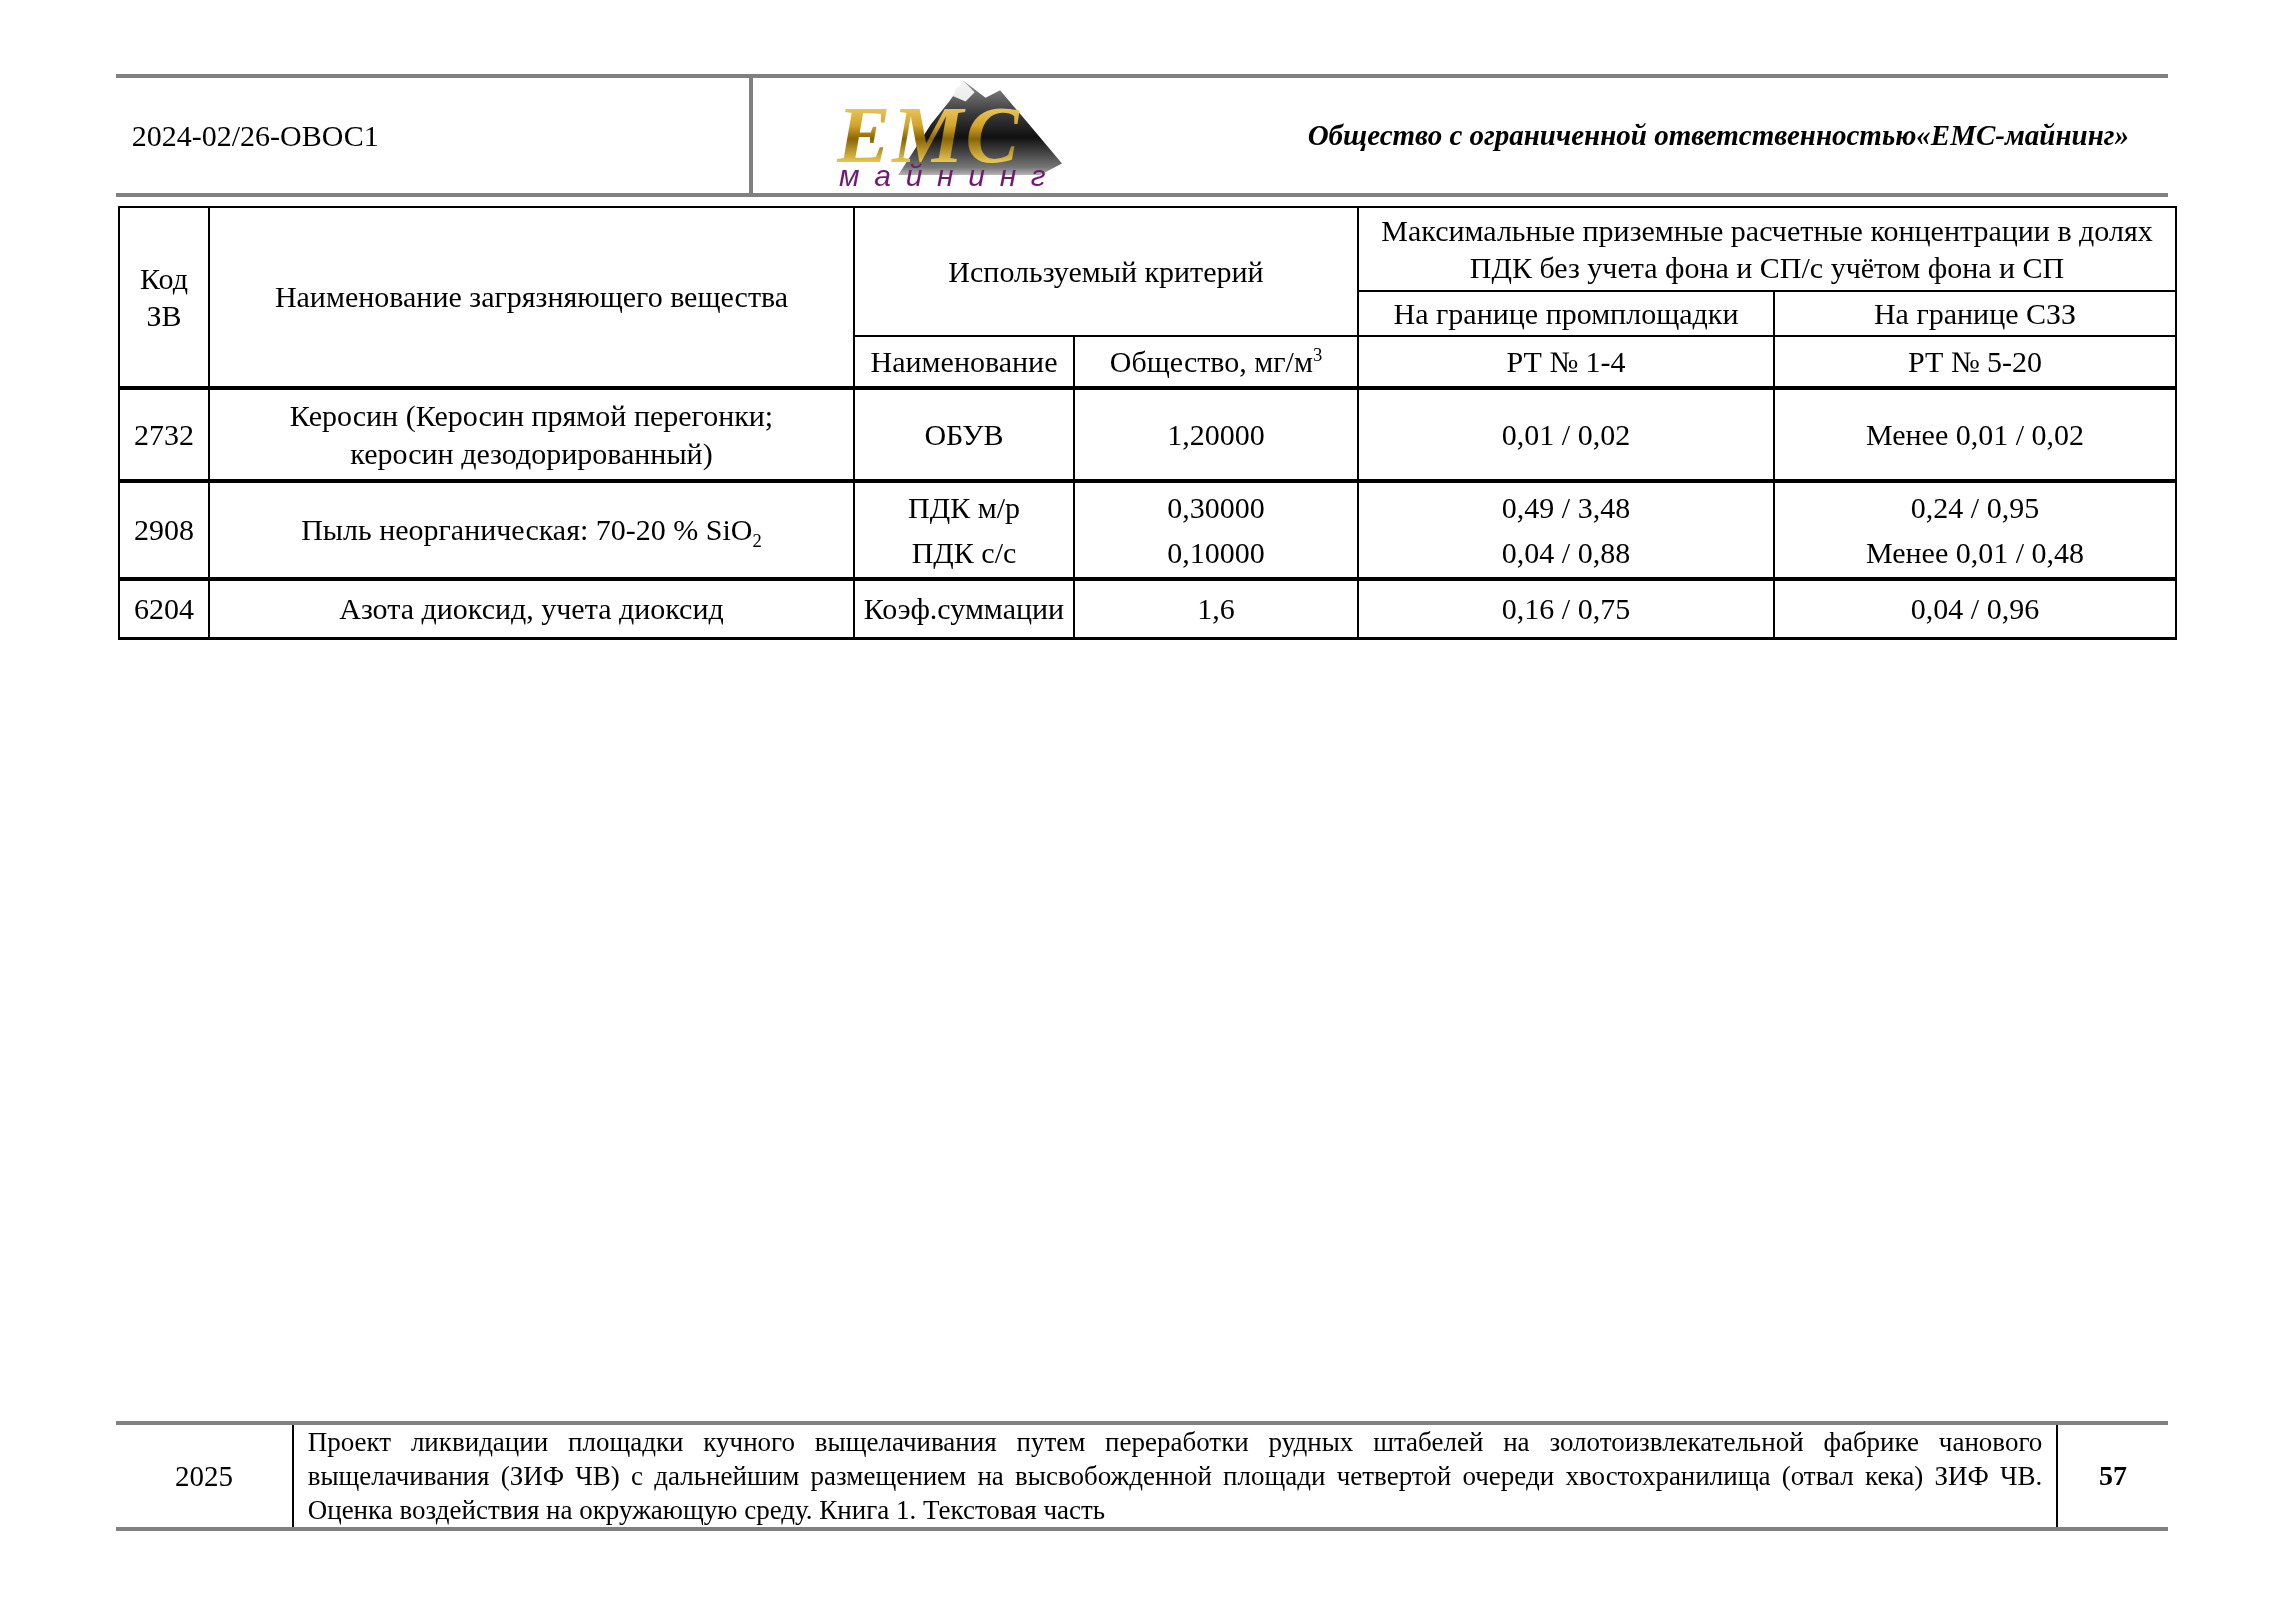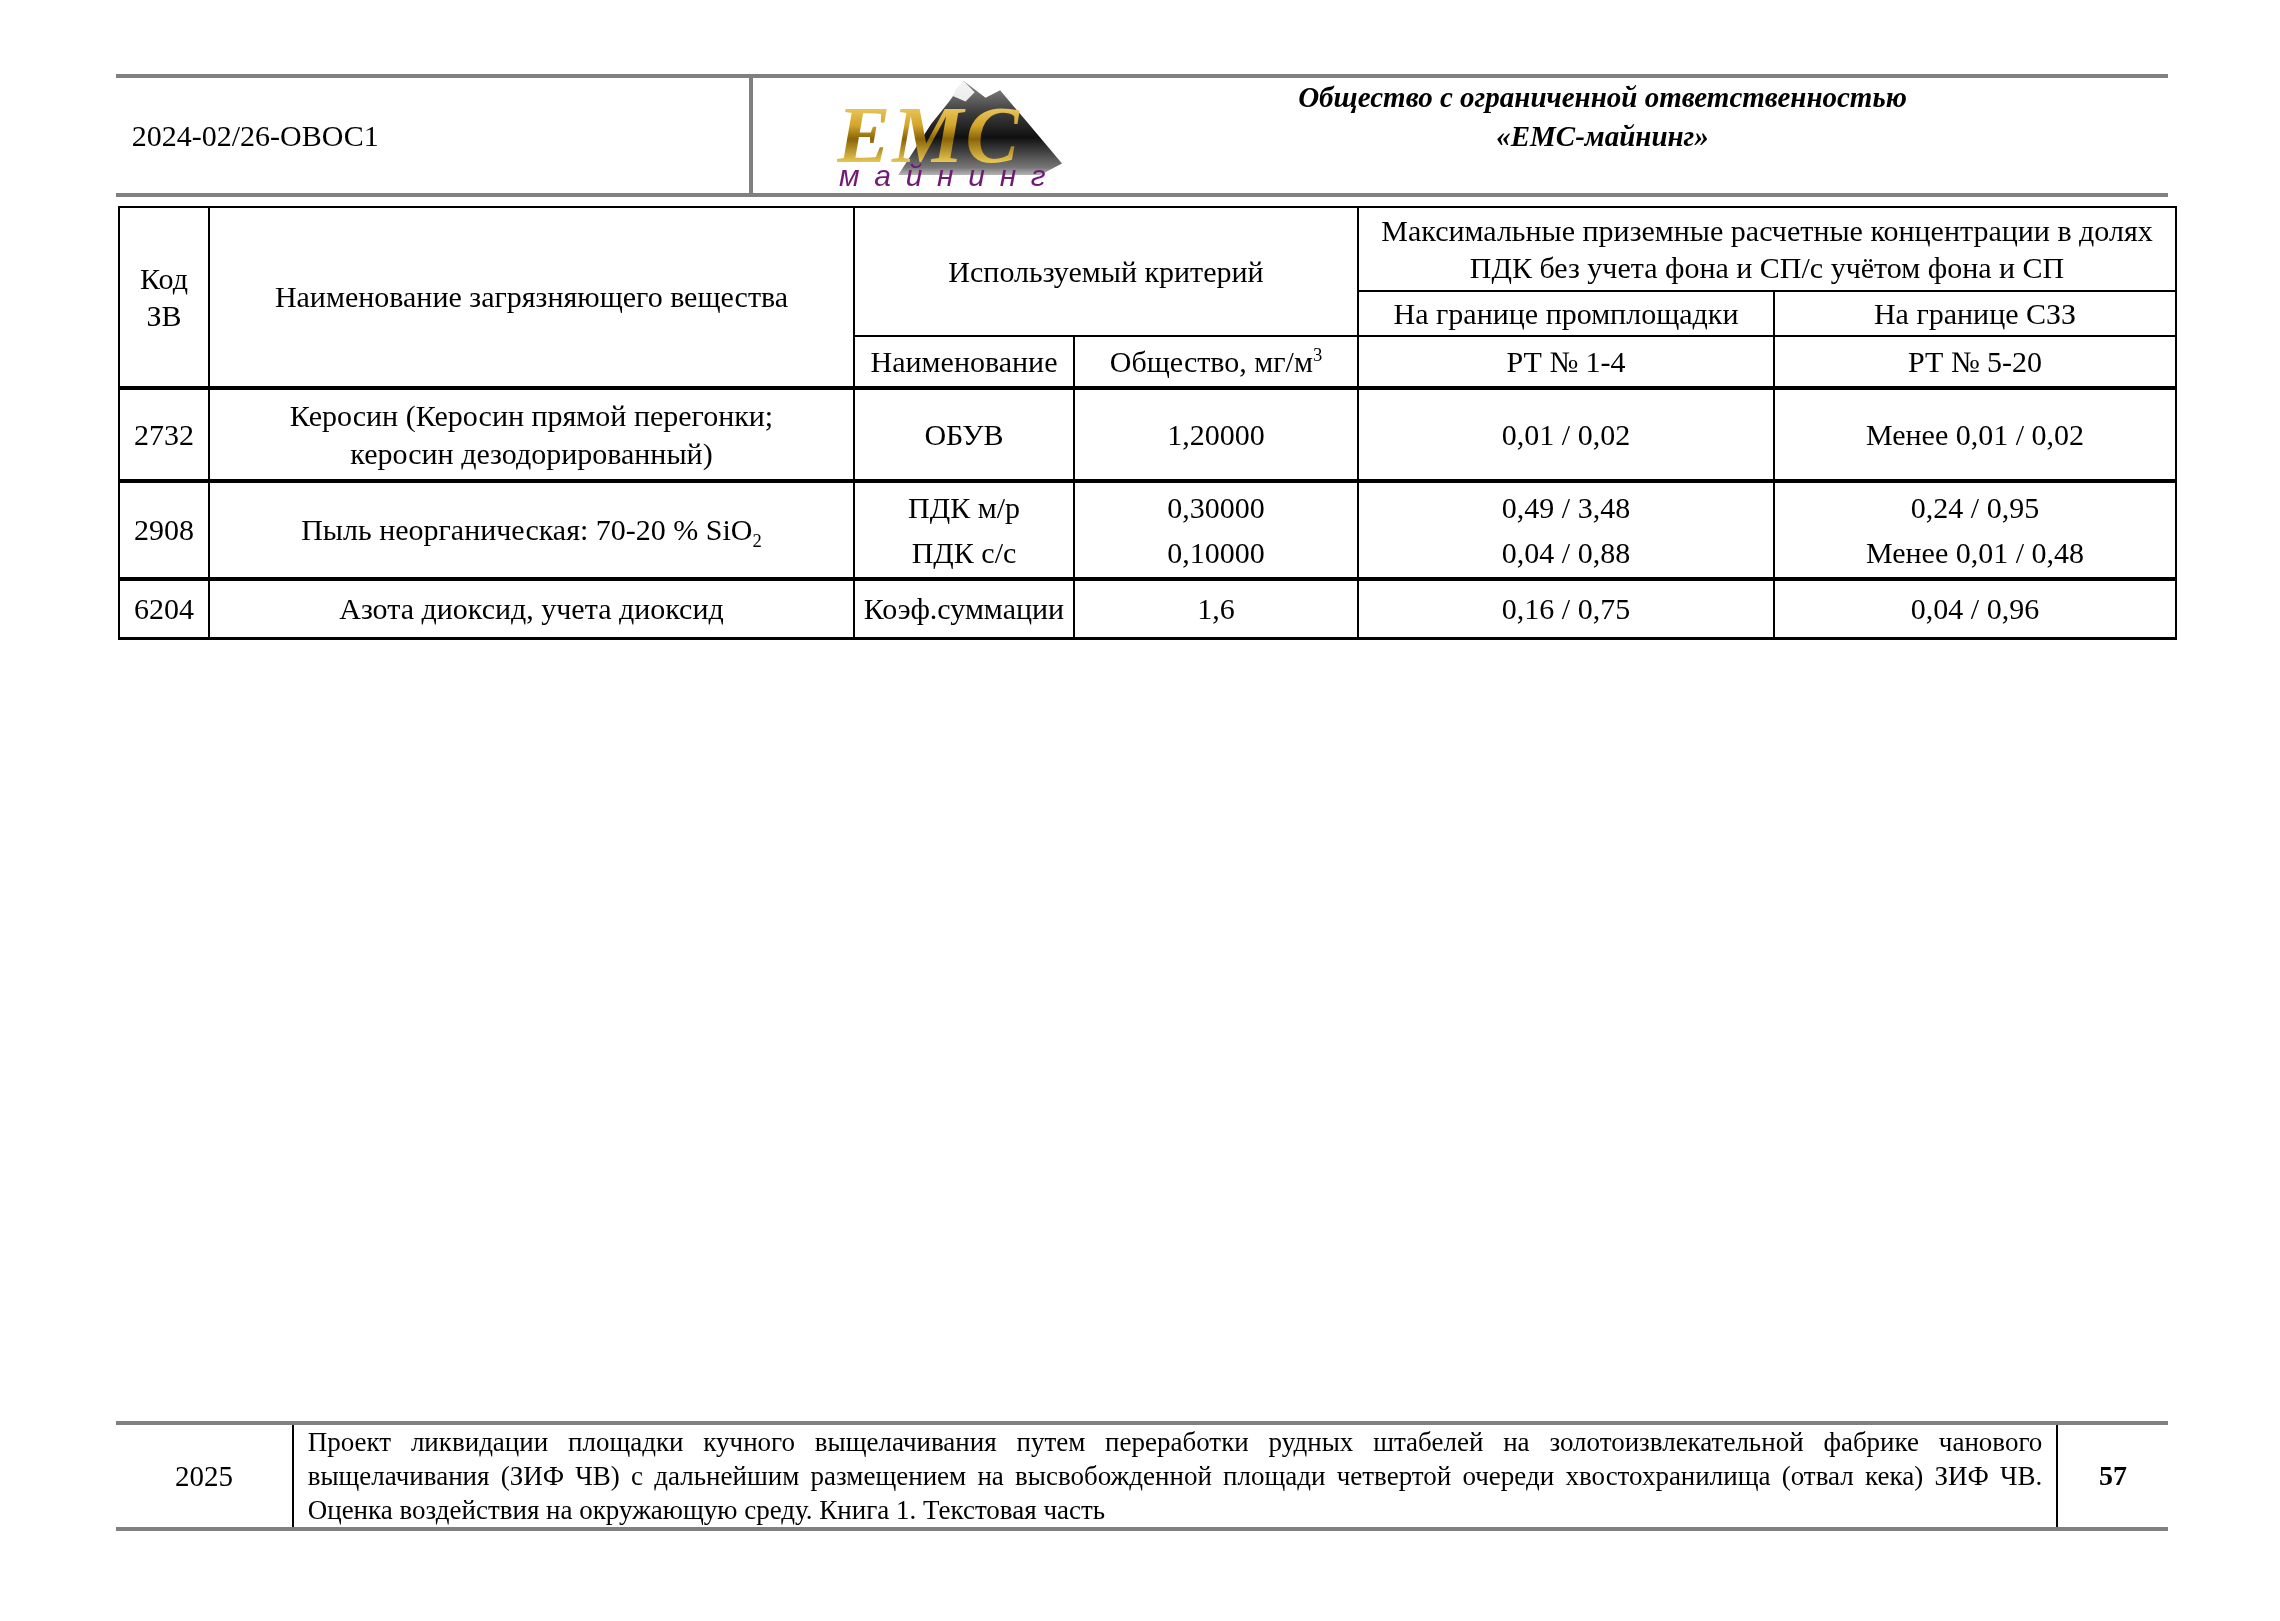--- a/index.html
+++ b/index.html
@@ -46,21 +46,21 @@
     font-size:80px;font-weight:bold;letter-spacing:2px;line-height:1;
     background:linear-gradient(180deg,#f6dd84 0%,#d3a52a 38%,#8a6508 55%,#eccb55 85%,#b98e14 100%);
     -webkit-background-clip:text;background-clip:text;color:transparent;
   }
   .logo-sub{
     position:absolute;left:2px;bottom:-3.9px;z-index:2;
     font-size:30px;font-weight:500;letter-spacing:14.7px;color:#701a75;
     font-family:"Liberation Sans","DejaVu Sans",sans-serif;
   }
   .hdr-company{
-    flex:1;display:flex;flex-direction:column;justify-content:flex-start;align-items:center;
+    flex:1;display:flex;flex-direction:row;justify-content:flex-end;align-items:center;
     font-weight:bold;font-size:29px;line-height:1.35;text-align:center;
     padding-right:39px;
   }
 
   
   table.main{
     position:absolute;left:118px;top:206px;width:2056px;
     border-collapse:collapse;table-layout:fixed;
     font-size:30px;line-height:1.25;
   }

